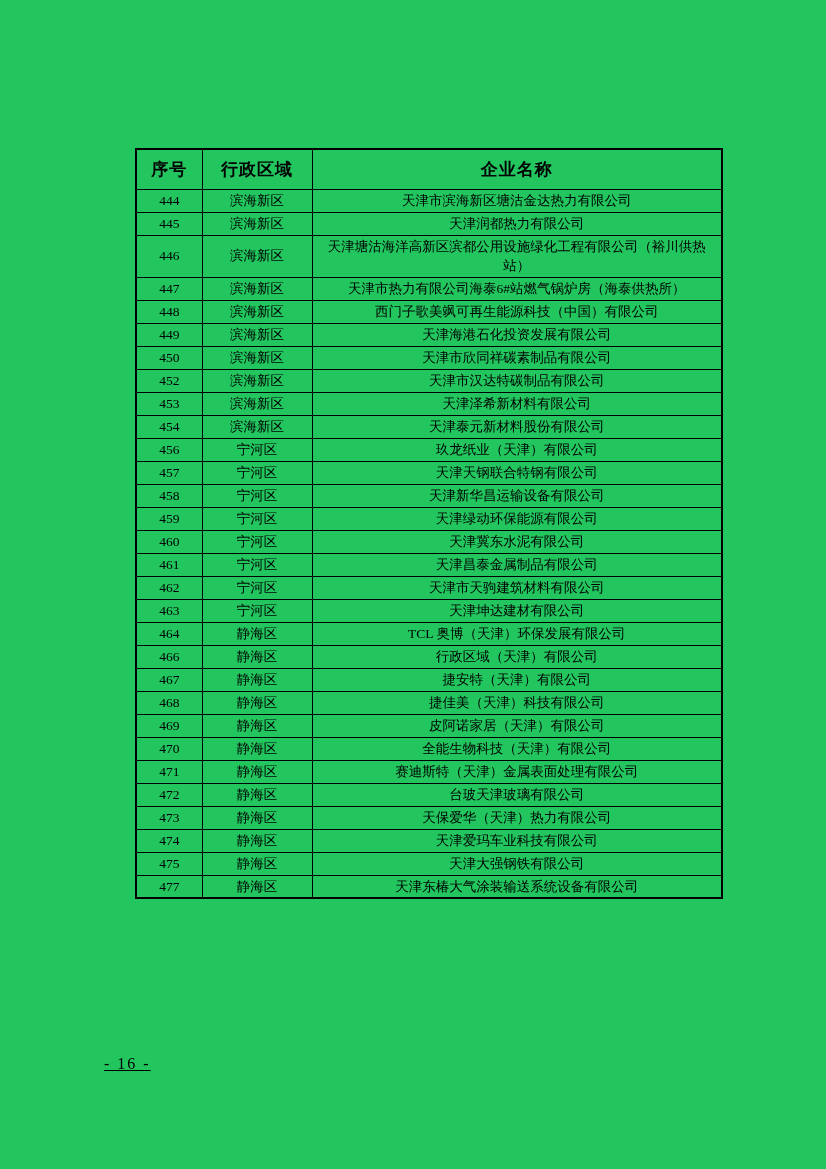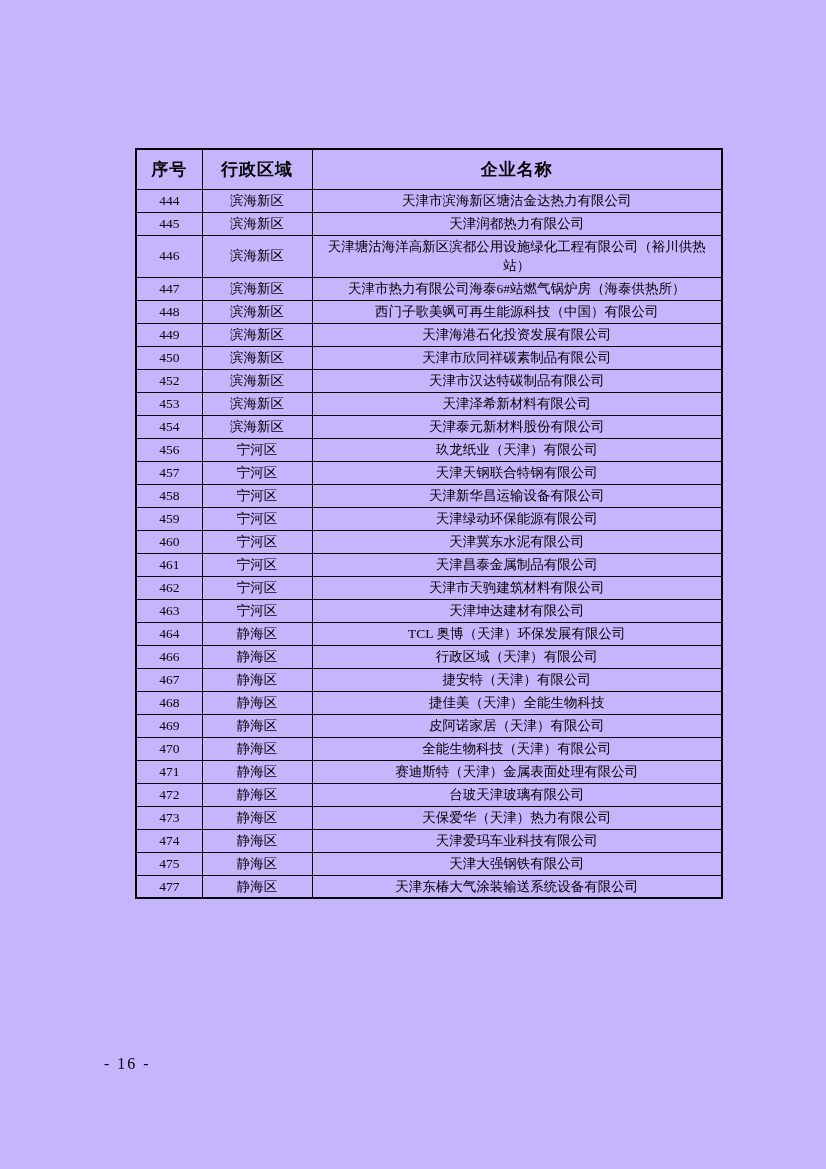--- a/index.html
+++ b/index.html
@@ -8,21 +8,21 @@
     height: 1169px;
     background: #ffffff;
     font-family: "Liberation Serif", "DejaVu Serif", serif;
     color: #000000;
     position: relative;
   }
   .page {
     position: relative;
     width: 826px;
     height: 1169px;
-    background: #c4b5fd;
+    background: #22c55e;
     overflow: hidden;
   }
   .doc-table-wrap {
     position: absolute;
     left: 135px;
     top: 148px;
     width: 588px;
   }
   table.doc-table {
     width: 100%;
@@ -52,20 +52,21 @@
   col.col-no     { width: 66px; }
   col.col-region { width: 110px; }
   col.col-name   { width: auto; }
   .page-number {
     position: absolute;
     left: 104px;
     top: 1055px;
     font-size: 16px;
     letter-spacing: 2px;
     color: #000000;
+    text-decoration: underline;
   }
 </style>
 </head>
 <body>
 
 <div class="page">
 
   <div class="doc-table-wrap">
     <table class="doc-table">
       <colgroup>
@@ -182,21 +183,21 @@
             <td>行政区域（天津）有限公司</td>
           </tr>
           <tr>
             <td>467</td>
             <td>静海区</td>
             <td>捷安特（天津）有限公司</td>
           </tr>
           <tr>
             <td>468</td>
             <td>静海区</td>
-            <td>捷佳美（天津）全能生物科技</td>
+            <td>捷佳美（天津）科技有限公司</td>
           </tr>
           <tr>
             <td>469</td>
             <td>静海区</td>
             <td>皮阿诺家居（天津）有限公司</td>
           </tr>
           <tr>
             <td>470</td>
             <td>静海区</td>
             <td>全能生物科技（天津）有限公司</td>

